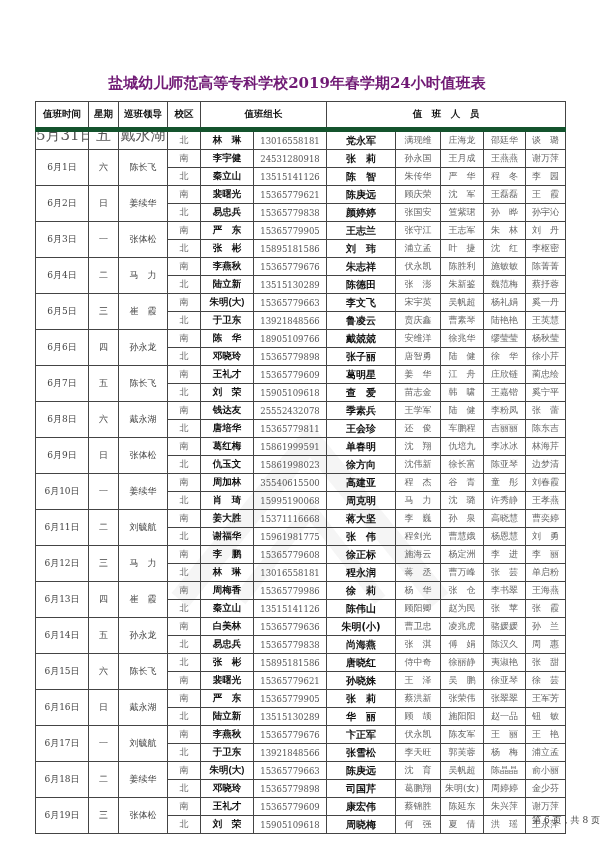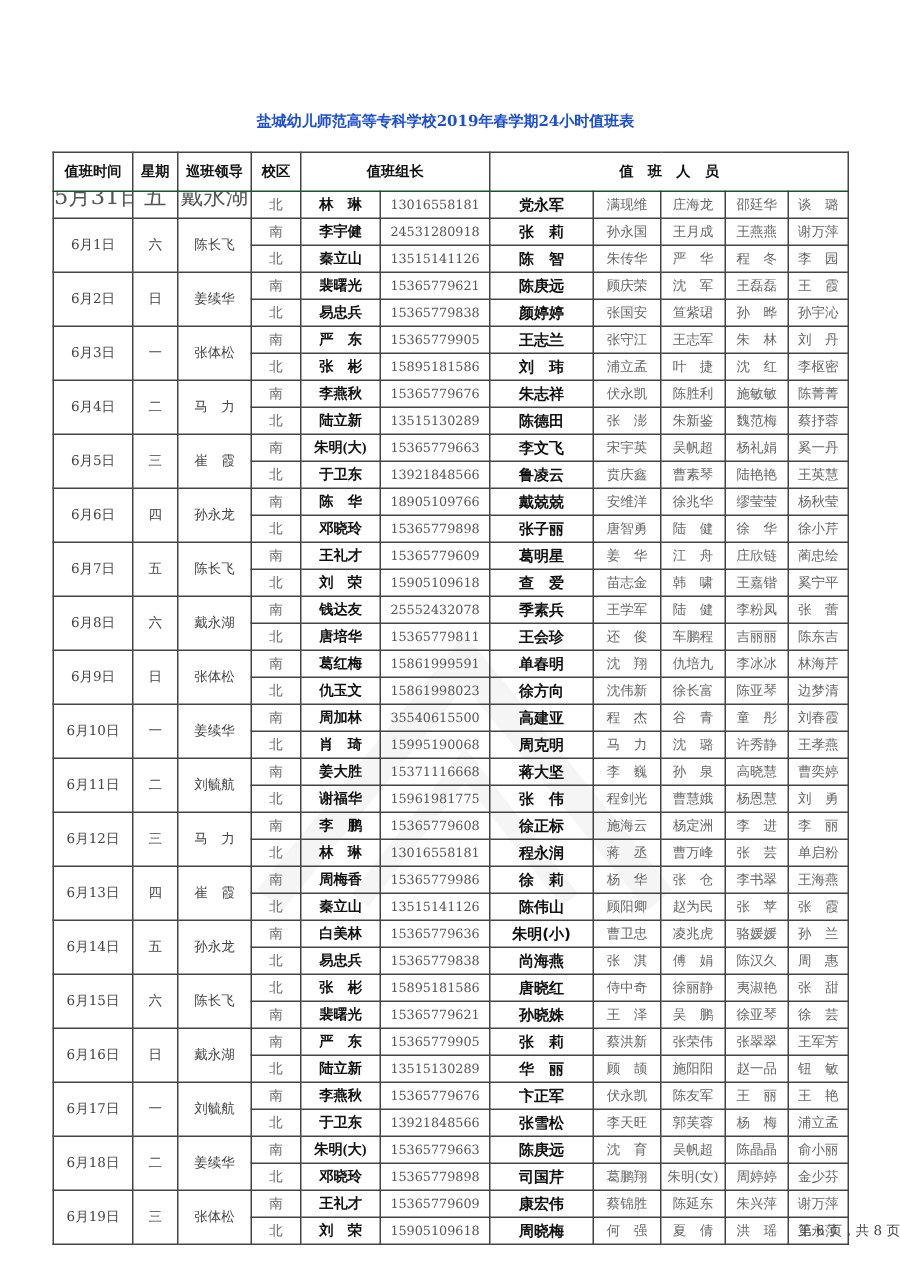--- a/index.html
+++ b/index.html
@@ -1,22 +1,22 @@
 <!DOCTYPE html>
 <html><head>
 <meta charset="utf-8">
 <style>
   html, body { margin:0; padding:0; background:#ffffff; }
   body { width:600px; height:848px; position:relative; overflow:hidden; font-family:"DejaVu Serif", serif; color:#555; }
-  .title { position:absolute; top:74px; left:0; width:594px; text-align:center; font-size:10px; font-weight:bold; color:#1d4ed8; font-family:"DejaVu Serif", serif; letter-spacing:0px; }
+  .title { position:absolute; top:74px; left:0; width:594px; text-align:center; font-size:15px; font-weight:bold; color:#701a75; font-family:"DejaVu Serif", serif; letter-spacing:0px; }
   table { position:absolute; left:35px; top:101px; border-collapse:collapse; table-layout:fixed; width:530px; }
   td, th { border:1px solid #444; padding:0; text-align:center; vertical-align:middle; overflow:hidden; white-space:nowrap; font-size:9px; height:17px; }
   th { font-weight:bold; color:#111; font-family:"DejaVu Sans", sans-serif; height:25px; font-size:9.5px; }
-  .hdrow th { border-bottom:1px solid #14532d; }
-  .lead { font-weight:bold; color:#111; font-family:Liberation Serif, serif; font-size:9.5px; }
+  .hdrow th { border-bottom:5px solid #14532d; }
+  .lead { font-weight:bold; color:#111; font-family:Liberation Sans, sans-serif; font-size:9.5px; }
   .duty { font-weight:bold; color:#111; font-family:"DejaVu Sans", sans-serif; font-size:10px; }
   .phone { color:#555; font-size:8.5px;margin-top:48px; }
   .date { color:#444; font-size:9px; }
   .camp { color:#666; }
   .pers { color:#666; font-size:9px; }
   .partial td.cut { font-size:15px; color:#555; vertical-align:top; line-height:6px; height:17px; }
   .footer { position:absolute; top:814px; left:0; width:600px; text-align:right; font-size:9px; color:#444; }
   .watermark { position:absolute; left:160px; top:400px; width:300px; height:220px; pointer-events:none; opacity:0.08; }
 </style>
 </head>

